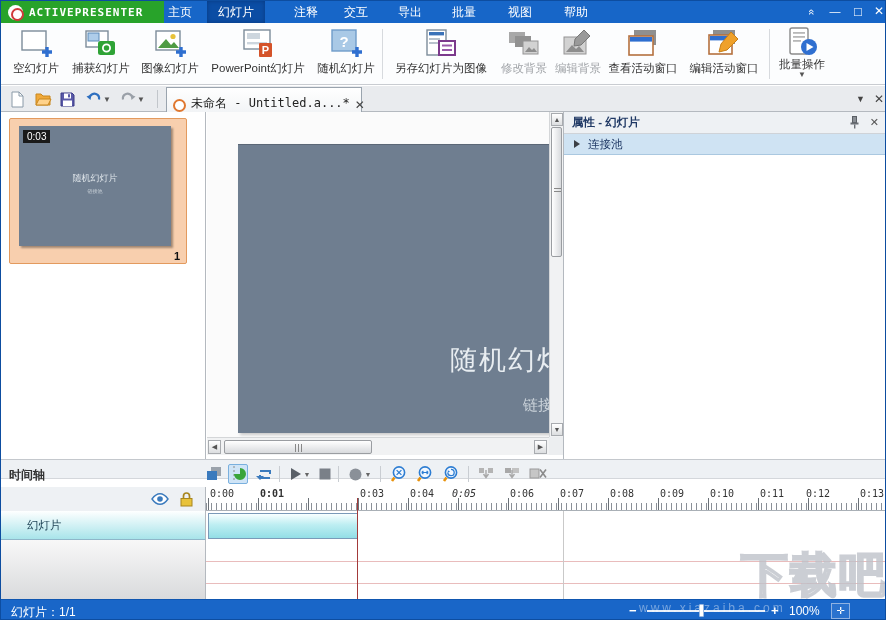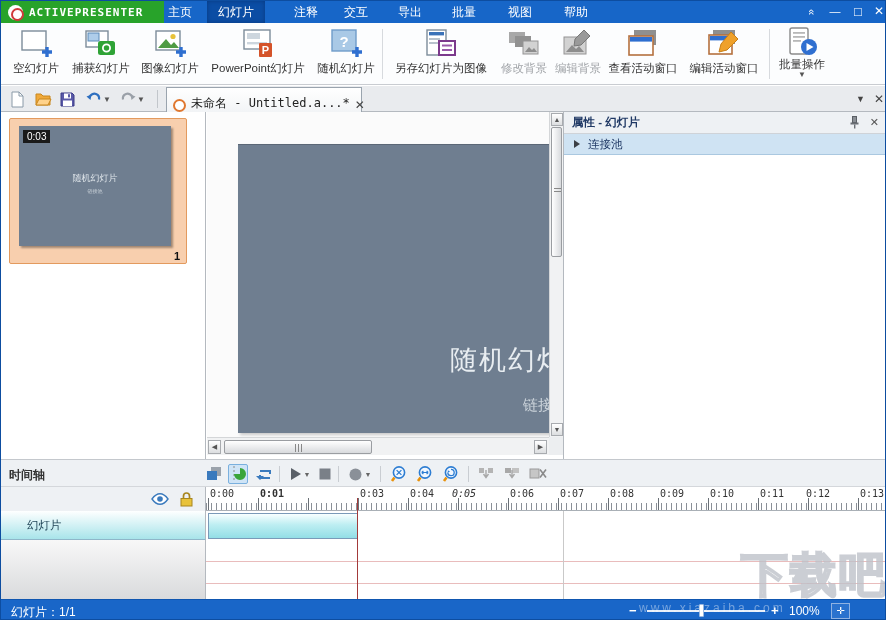--- a/index.html
+++ b/index.html
@@ -69,21 +69,21 @@
   #props{position:absolute;left:562px;top:111px;width:324px;height:347px;background:#fff;border-left:1px solid #b4b9bf}
   #props-header{position:absolute;left:0;top:0;width:100%;height:22px;background:#eef1f4;border-bottom:1px solid #cfd3d8;
                 display:flex;align-items:center;padding:0 8px;font-weight:bold;color:#1f3864;font-size:11.5px}
   #props-header .ph-icons{margin-left:auto;display:flex;gap:10px;align-items:center;color:#555}
   #conn-row{position:absolute;left:0;top:22px;width:100%;height:21px;background:#cfe3f3;border-bottom:1px solid #aac8e0;
             display:flex;align-items:center;gap:8px;padding:0 10px;color:#1f3864;font-size:11.5px}
   #conn-row .tri{width:0;height:0;border-left:6px solid #3b3f45;border-top:4px solid transparent;border-bottom:4px solid transparent}
 
   
   #timeline{position:absolute;left:0;top:458px;width:886px;height:140px;background:#fff}
-  #tl-header{position:absolute;left:0;top:0;width:100%;height:28px;background:#eef1f4;border-top:1px solid #c4c8cd;border-bottom:1px solid #d4d7db}
+  #tl-header{position:absolute;left:0;top:0;width:100%;height:20px;background:#eef1f4;border-top:1px solid #c4c8cd;border-bottom:1px solid #d4d7db}
   #tl-title{position:absolute;left:8px;top:7px;font-weight:bold;color:#333;font-size:12px}
   .tli{position:absolute;top:4px;width:20px;height:20px;display:flex;align-items:center;justify-content:center}
   .tli.sel{background:#cfe4f6;border:1px solid #7ab0de;border-radius:2px}
   .tlsep{position:absolute;top:6px;width:1px;height:16px;background:#c9cdd2}
   .tli .dd{font-size:7px;color:#666}
 
   #tl-ruler{position:absolute;left:0;top:28px;width:100%;height:24px}
   #tl-ruler-left{position:absolute;left:0;top:0;width:205px;height:24px;background:#eef1f4;border-right:1px solid #b4b9bf;
                  display:flex;align-items:center;justify-content:flex-end;gap:8px;padding-right:10px}
   #ruler-scale{position:absolute;left:205px;top:0;width:681px;height:24px;background:#fff;border-bottom:1px solid #aab0b6}

